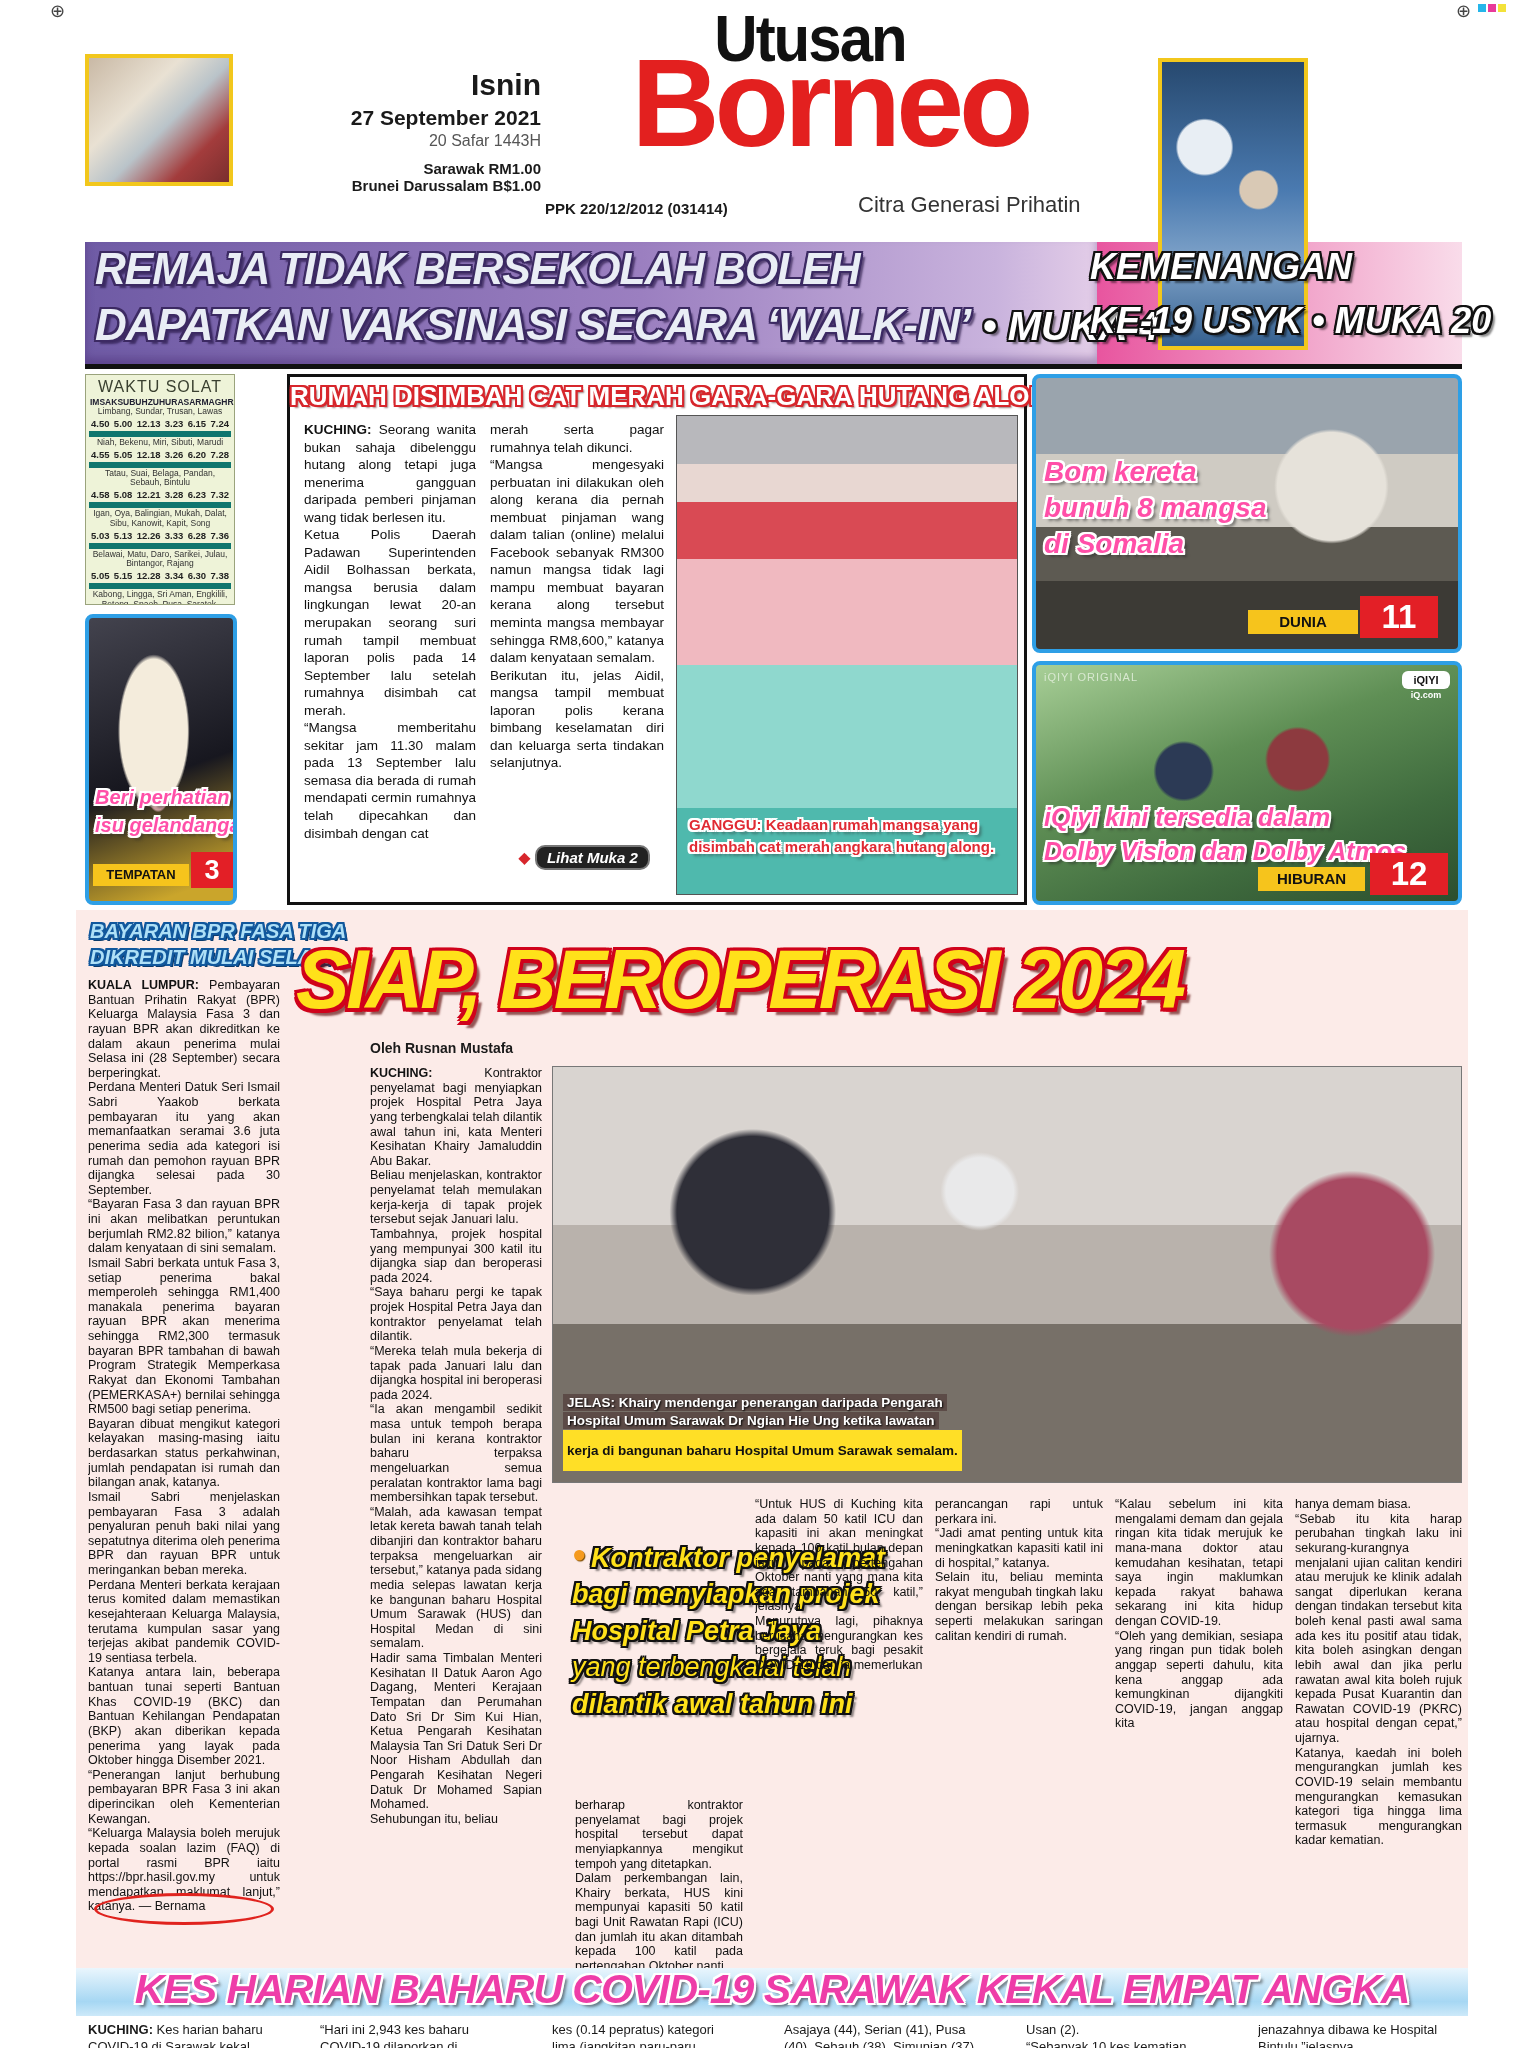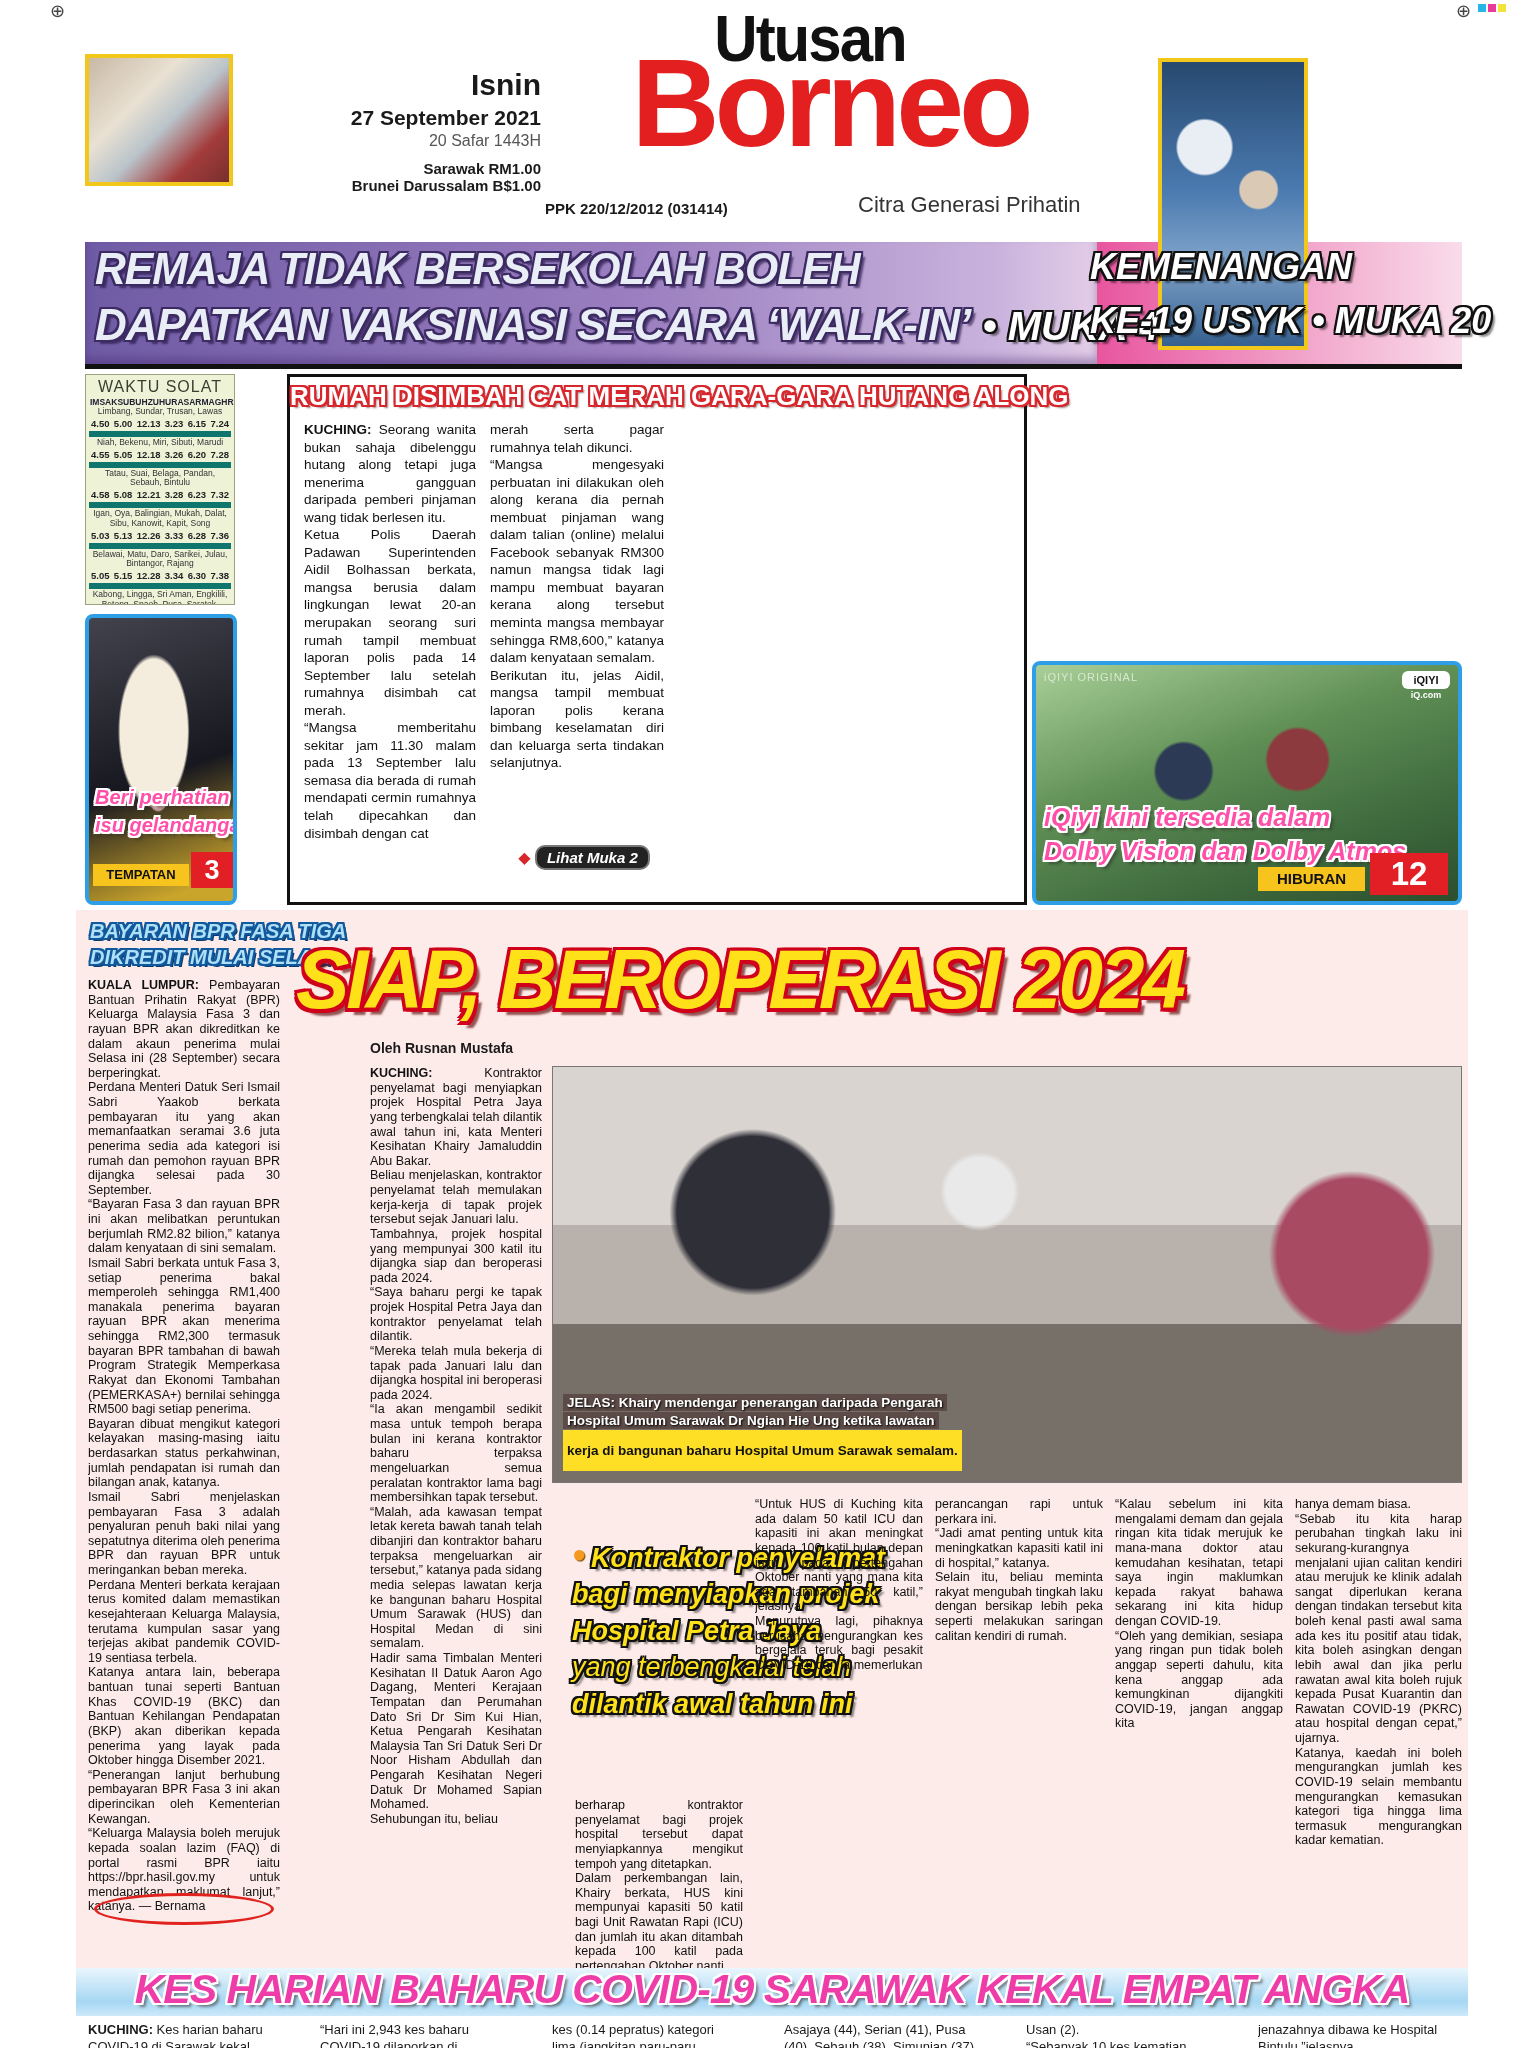--- a/index.html
+++ b/index.html
@@ -157,22 +157,33 @@
     <div class="abs bigbody prose" style="left:14px;top:44px;width:172px;height:462px;"><span class="lead">KUCHING:</span><span> Seorang wanita bukan sahaja dibelenggu hutang along tetapi juga menerima gangguan daripada pemberi pinjaman wang tidak berlesen itu.
 Ketua Polis Daerah Padawan Superintenden Aidil Bolhassan berkata, mangsa berusia dalam lingkungan lewat 20-an merupakan seorang suri rumah tampil membuat laporan polis pada 14 September lalu setelah rumahnya disimbah cat merah.
 “Mangsa memberitahu sekitar jam 11.30 malam pada 13 September lalu semasa dia berada di rumah mendapati cermin rumahnya telah dipecahkan dan disimbah dengan cat</span></div>
     <div class="abs bigbody prose" style="left:200px;top:44px;width:174px;height:420px;">merah serta pagar rumahnya telah dikunci.
 “Mangsa mengesyaki perbuatan ini dilakukan oleh along kerana dia pernah membuat pinjaman wang dalam talian (online) melalui Facebook sebanyak RM300 namun mangsa tidak lagi mampu membuat bayaran kerana along tersebut meminta mangsa membayar sehingga RM8,600,” katanya dalam kenyataan semalam.
 Berikutan itu, jelas Aidil, mangsa tampil membuat laporan polis kerana bimbang keselamatan diri dan keluarga serta tindakan selanjutnya.</div>
     <div class="abs" style="left:214px;top:468px;width:160px;text-align:center;">
       <span style="color:#d7262c;font-size:16px;vertical-align:middle;">◆</span>
       <span style="display:inline-block;background:#222;color:#fff;font-weight:900;font-style:italic;font-size:15px;padding:2px 10px;border-radius:10px;border:2px solid #777;vertical-align:middle;">Lihat Muka 2</span>
     </div>
-  </div>
-
+    <div class="abs photo ph-house" style="left:386px;top:38px;width:342px;height:480px;border:1px solid #555;box-sizing:border-box;">
+      <div class="abs nowrap o-white" style="left:12px;top:400px;font-size:15px;font-weight:900;color:#e02a33;">GANGGU: Keadaan rumah mangsa yang</div>
+      <div class="abs nowrap o-white" style="left:12px;top:422px;font-size:15px;font-weight:900;color:#e02a33;">disimbah cat merah angkara hutang along.</div>
+    </div>
+  </div>
+
+  <div class="abs bluebox photo ph-somalia" style="left:1032px;top:374px;width:430px;height:279px;">
+    <div class="abs nowrap o-white" style="left:8px;top:78px;font-size:28px;font-weight:900;font-style:italic;color:#ff4fa8;">Bom kereta</div>
+    <div class="abs nowrap o-white" style="left:8px;top:114px;font-size:28px;font-weight:900;font-style:italic;color:#ff4fa8;">bunuh 8 mangsa</div>
+    <div class="abs nowrap o-white" style="left:8px;top:150px;font-size:28px;font-weight:900;font-style:italic;color:#ff4fa8;">di Somalia</div>
+    <div class="abs tag-yellow" style="left:212px;top:232px;width:110px;height:24px;font-size:15px;line-height:24px;">DUNIA</div>
+    <div class="abs tag-red" style="left:324px;top:218px;width:78px;height:42px;font-size:33px;line-height:42px;">11</div>
+  </div>
 
   <div class="abs bluebox photo ph-iqiyi" style="left:1032px;top:661px;width:430px;height:244px;">
     <div class="abs" style="left:8px;top:6px;font-size:11px;color:#d8e8d0;letter-spacing:1px;">iQIYI ORIGINAL</div>
     <div class="abs" style="left:366px;top:6px;width:48px;text-align:center;">
       <div style="background:#fff;border-radius:6px;font-size:11px;font-weight:900;color:#111;padding:3px 0;">iQIYI</div>
       <div style="font-size:9px;font-weight:bold;color:#fff;margin-top:1px;">iQ.com</div>
     </div>
     <div class="abs nowrap o-white" style="left:8px;top:138px;font-size:25px;font-weight:900;font-style:italic;color:#ff4fa8;">iQiyi kini tersedia dalam</div>
     <div class="abs nowrap o-white" style="left:8px;top:172px;font-size:25px;font-weight:900;font-style:italic;color:#ff4fa8;">Dolby Vision dan Dolby Atmos</div>
     <div class="abs tag-yellow" style="left:222px;top:202px;width:107px;height:24px;font-size:15px;line-height:24px;">HIBURAN</div>

